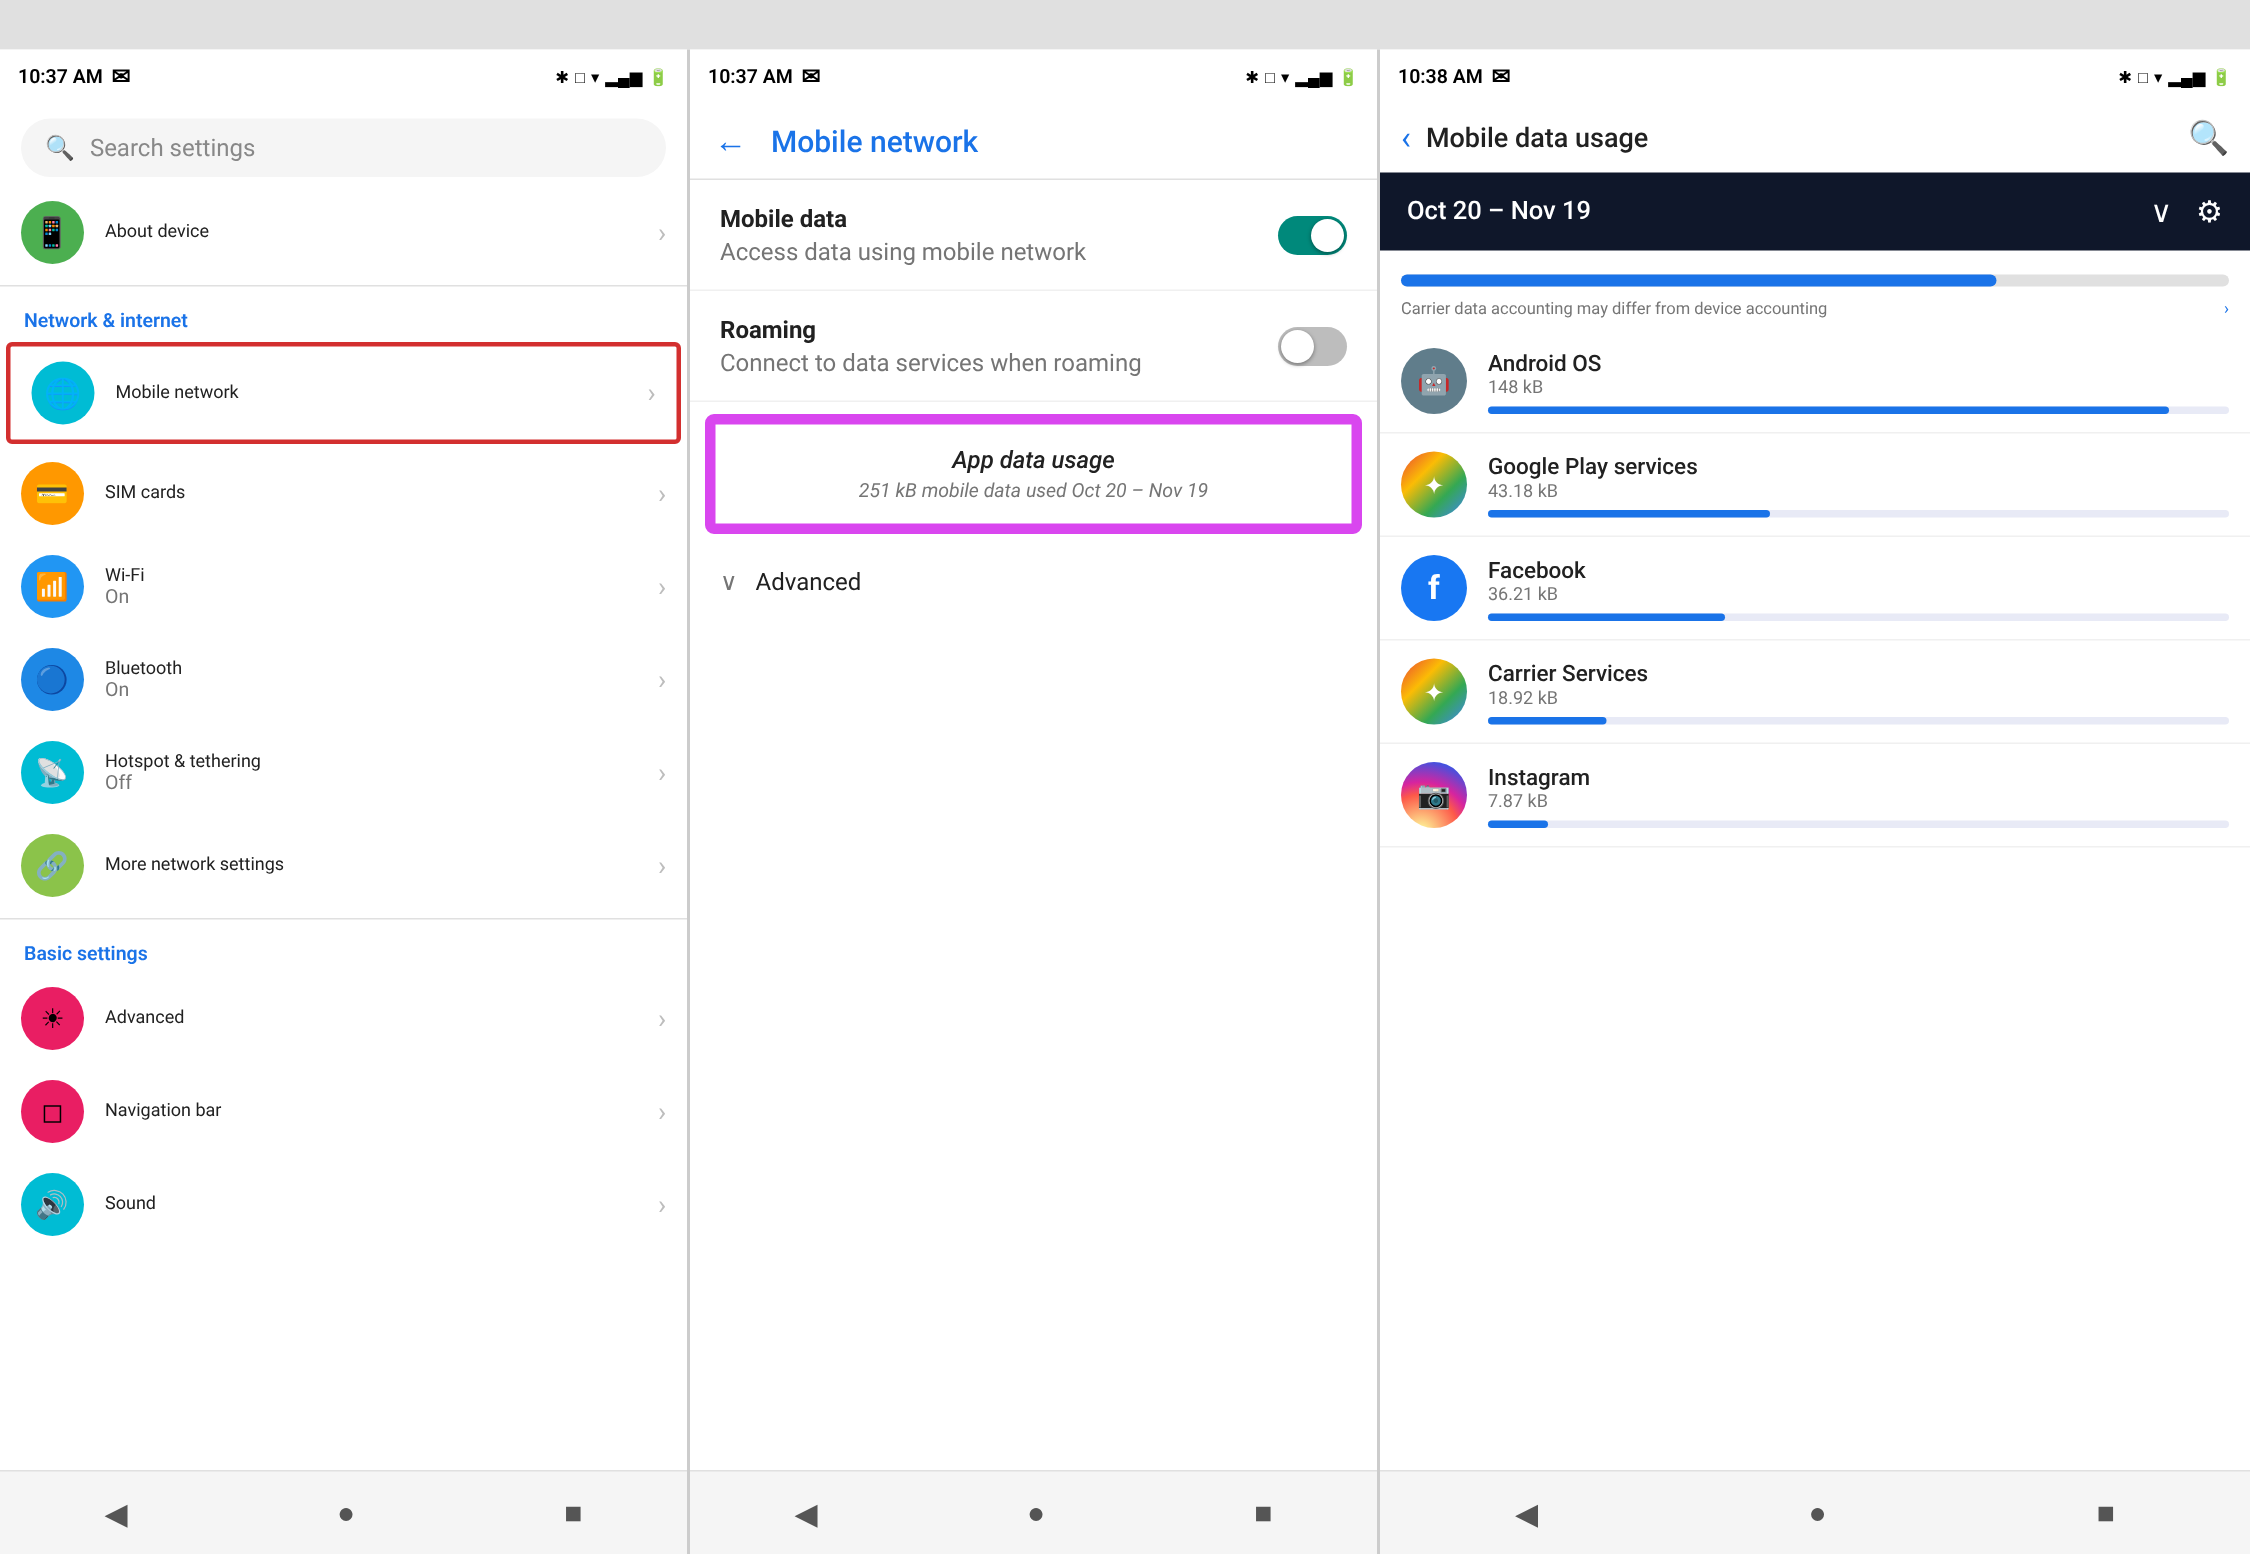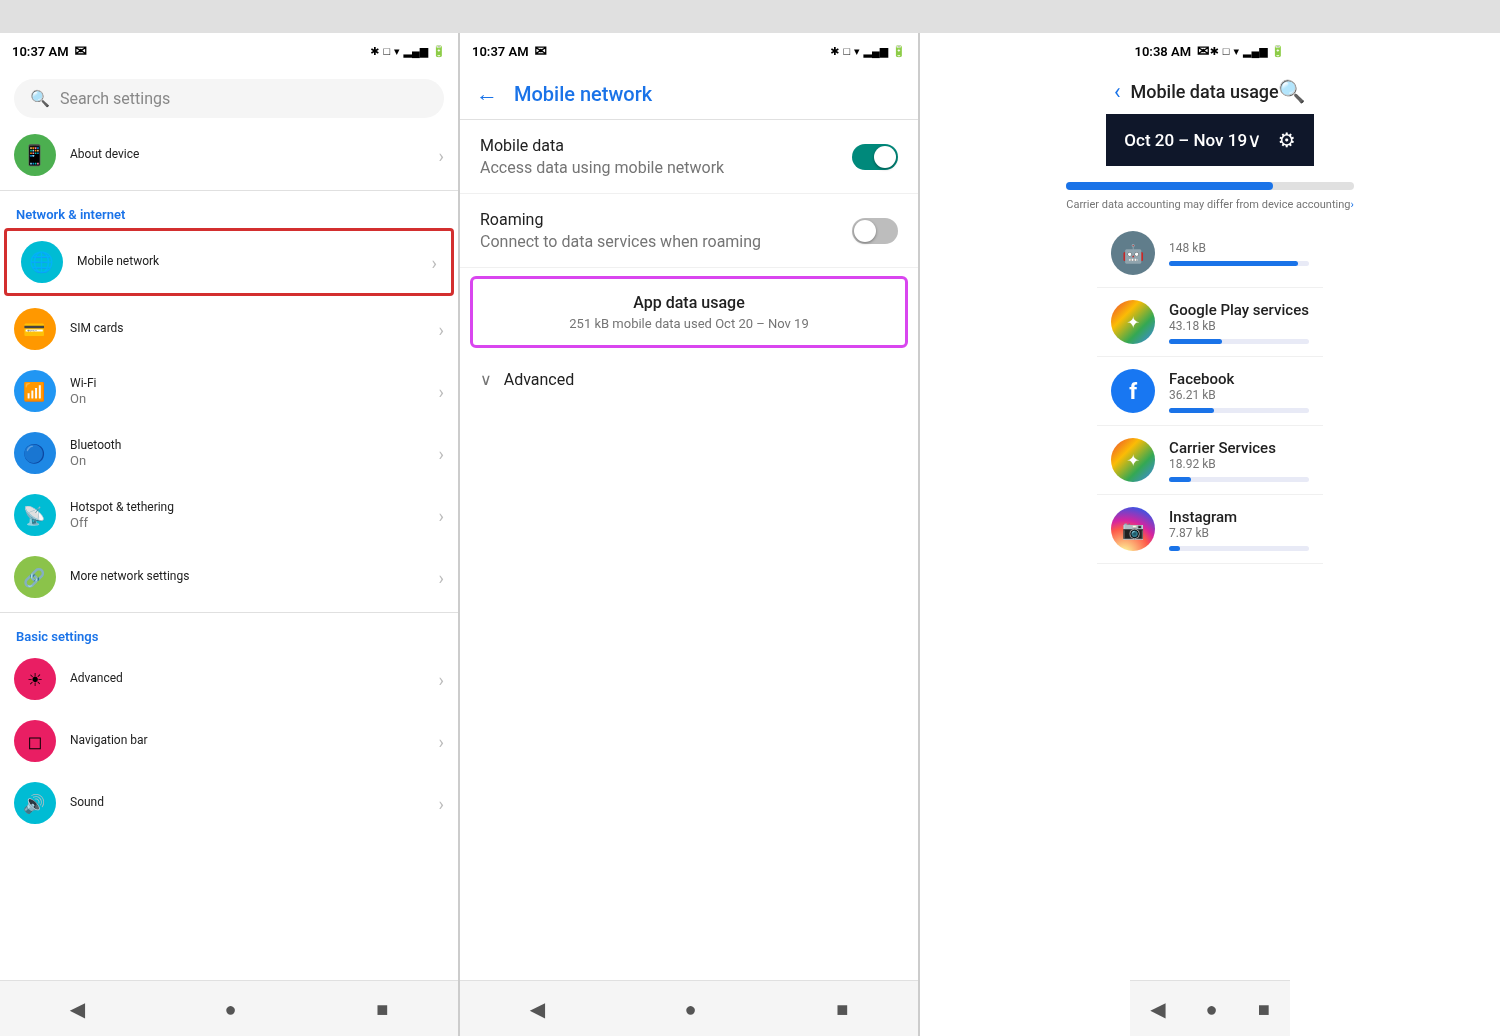--- a/index.html
+++ b/index.html
@@ -23,21 +23,20 @@
     .panel-left {
       width: 460px;
       border-right: 2px solid #ccc;
     }
     .panel-mid {
       width: 460px;
       border-right: 2px solid #ccc;
     }
     .panel-right {
       flex: 1;
-      align-items: center;
     }
 
     
     .status-bar {
       background: #fff;
       height: 36px;
       padding: 0 12px;
       display: flex;
       align-items: center;
       justify-content: space-between;
@@ -180,21 +179,21 @@
       border-bottom: 1px solid #f0f0f0;
     }
     .network-item-top {
       display: flex;
       align-items: center;
       justify-content: space-between;
     }
     .network-item-title {
       font-size: 16px;
       color: #212121;
-      font-weight: 400;
+      font-weight: 700;
     }
     .network-item-sub {
       font-size: 16px;
       color: #757575;
       margin-top: 3px;
     }
 
     
     .toggle {
       width: 46px;
@@ -215,24 +214,25 @@
       top: 2px;
       box-shadow: 0 1px 3px rgba(0,0,0,0.4);
       transition: left 0.2s;
     }
     .toggle.on .toggle-knob { left: 22px; }
     .toggle.off .toggle-knob { left: 2px; }
 
     
     .app-data-item {
       margin: 8px 10px;
-      border: 3px solid #d946ef;
+      border: 7px solid #d946ef;
       border-radius: 6px;
       padding: 14px 16px;
       cursor: pointer;
+      font-style: italic;
     }
     .app-data-title {
       font-size: 16px;
       color: #212121;
       font-weight: 500;
       text-align: center;
     }
     .app-data-sub {
       font-size: 13px;
       color: #757575;
@@ -624,20 +624,21 @@
       <span class="chart-note-text">Carrier data accounting may differ from device accounting</span>
       <span class="chart-note-arrow">›</span>
     </div>
   </div>
 
   <div class="panel-content">
 
     <div class="app-usage-item">
       <div class="app-icon-circle icon-android" style="color:#fff; font-size:18px;">🤖</div>
       <div class="app-usage-info">
+        <div class="app-usage-name">Android OS</div>
         <div class="app-usage-size">148 kB</div>
         <div class="app-usage-bar-container">
           <div class="app-usage-bar" style="width:92%;"></div>
         </div>
       </div>
     </div>
 
     <div class="app-usage-item">
       <div class="app-icon-circle" style="background: linear-gradient(135deg, #ea4335, #fbbc05, #34a853, #4285f4); color:#fff; font-size:16px;">✦</div>
       <div class="app-usage-info">

